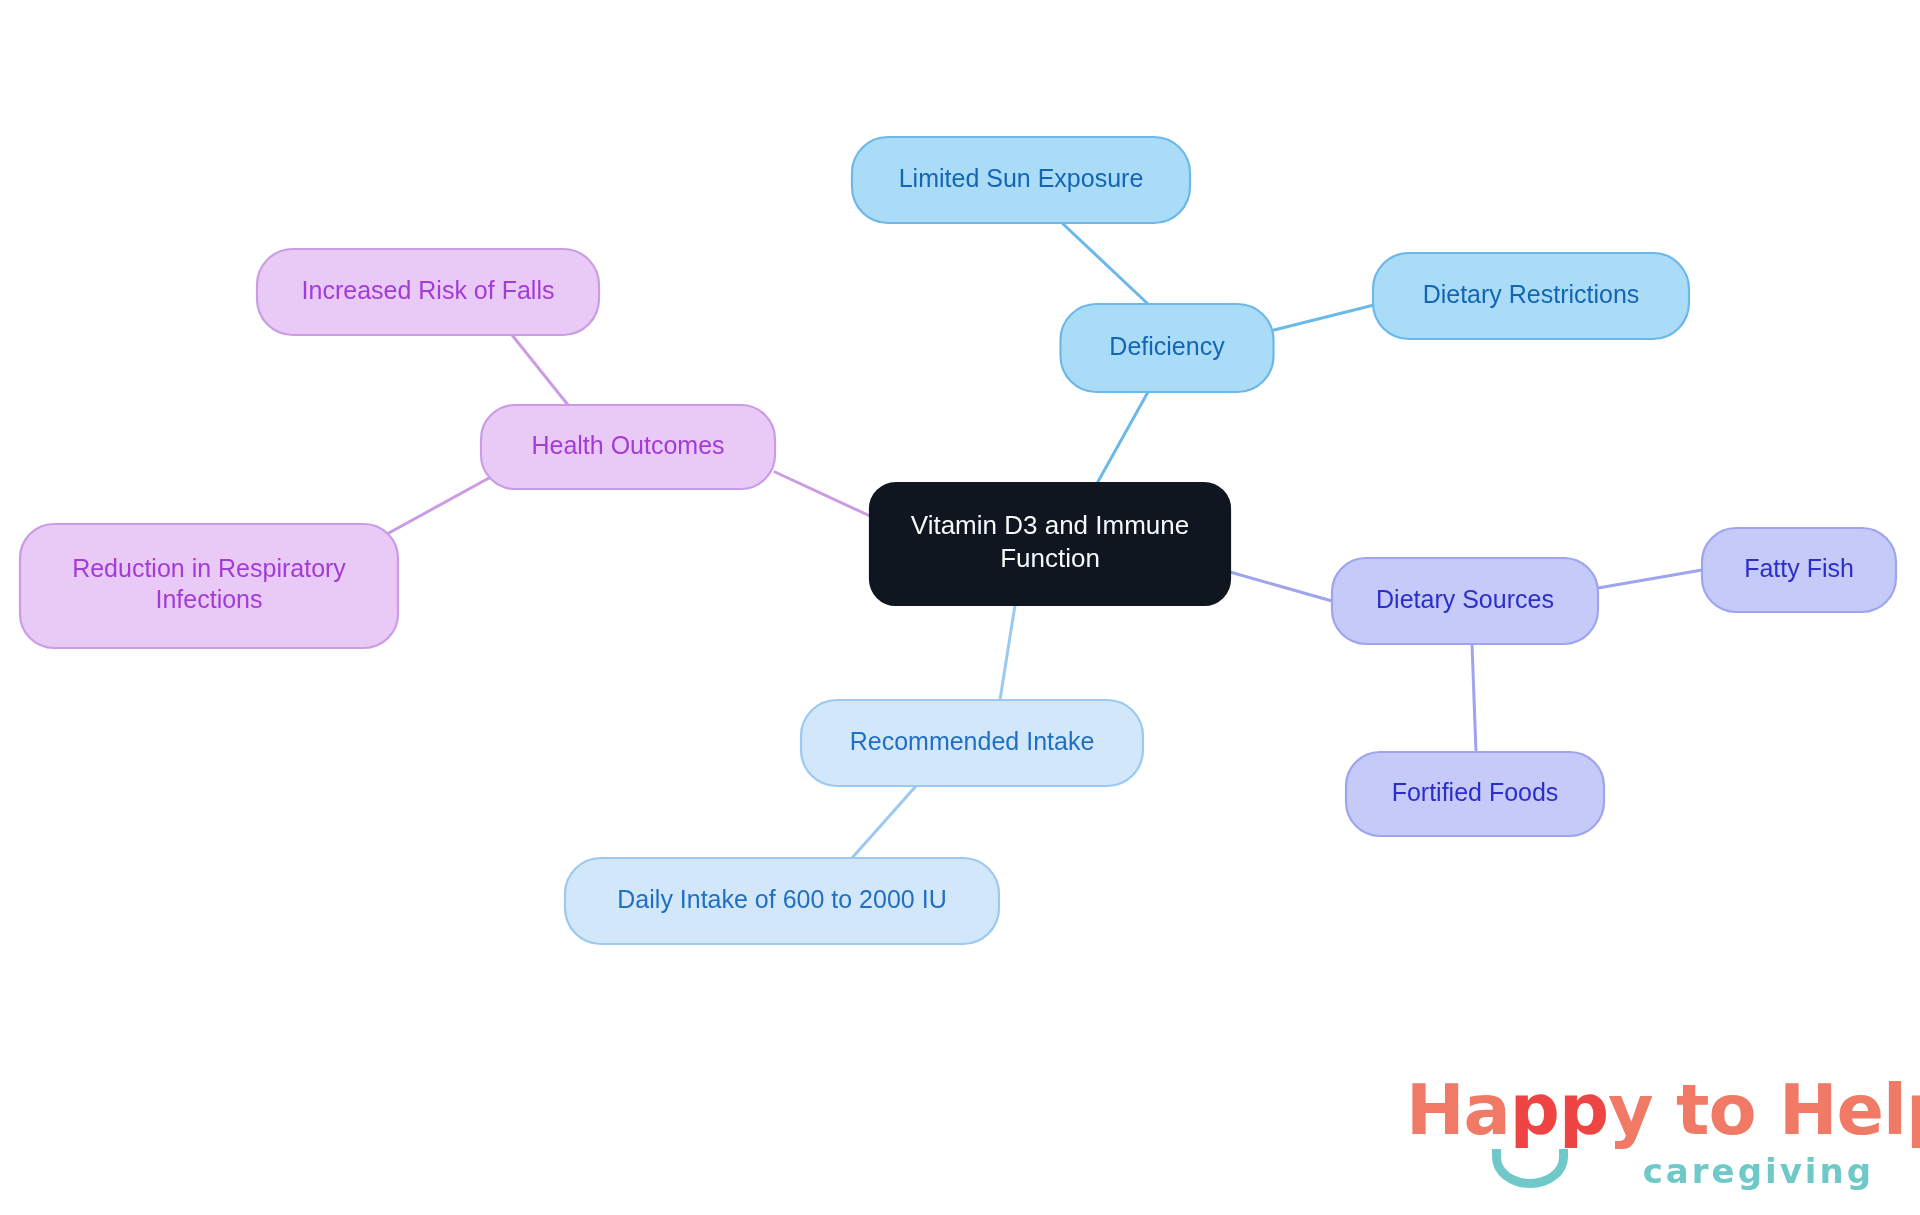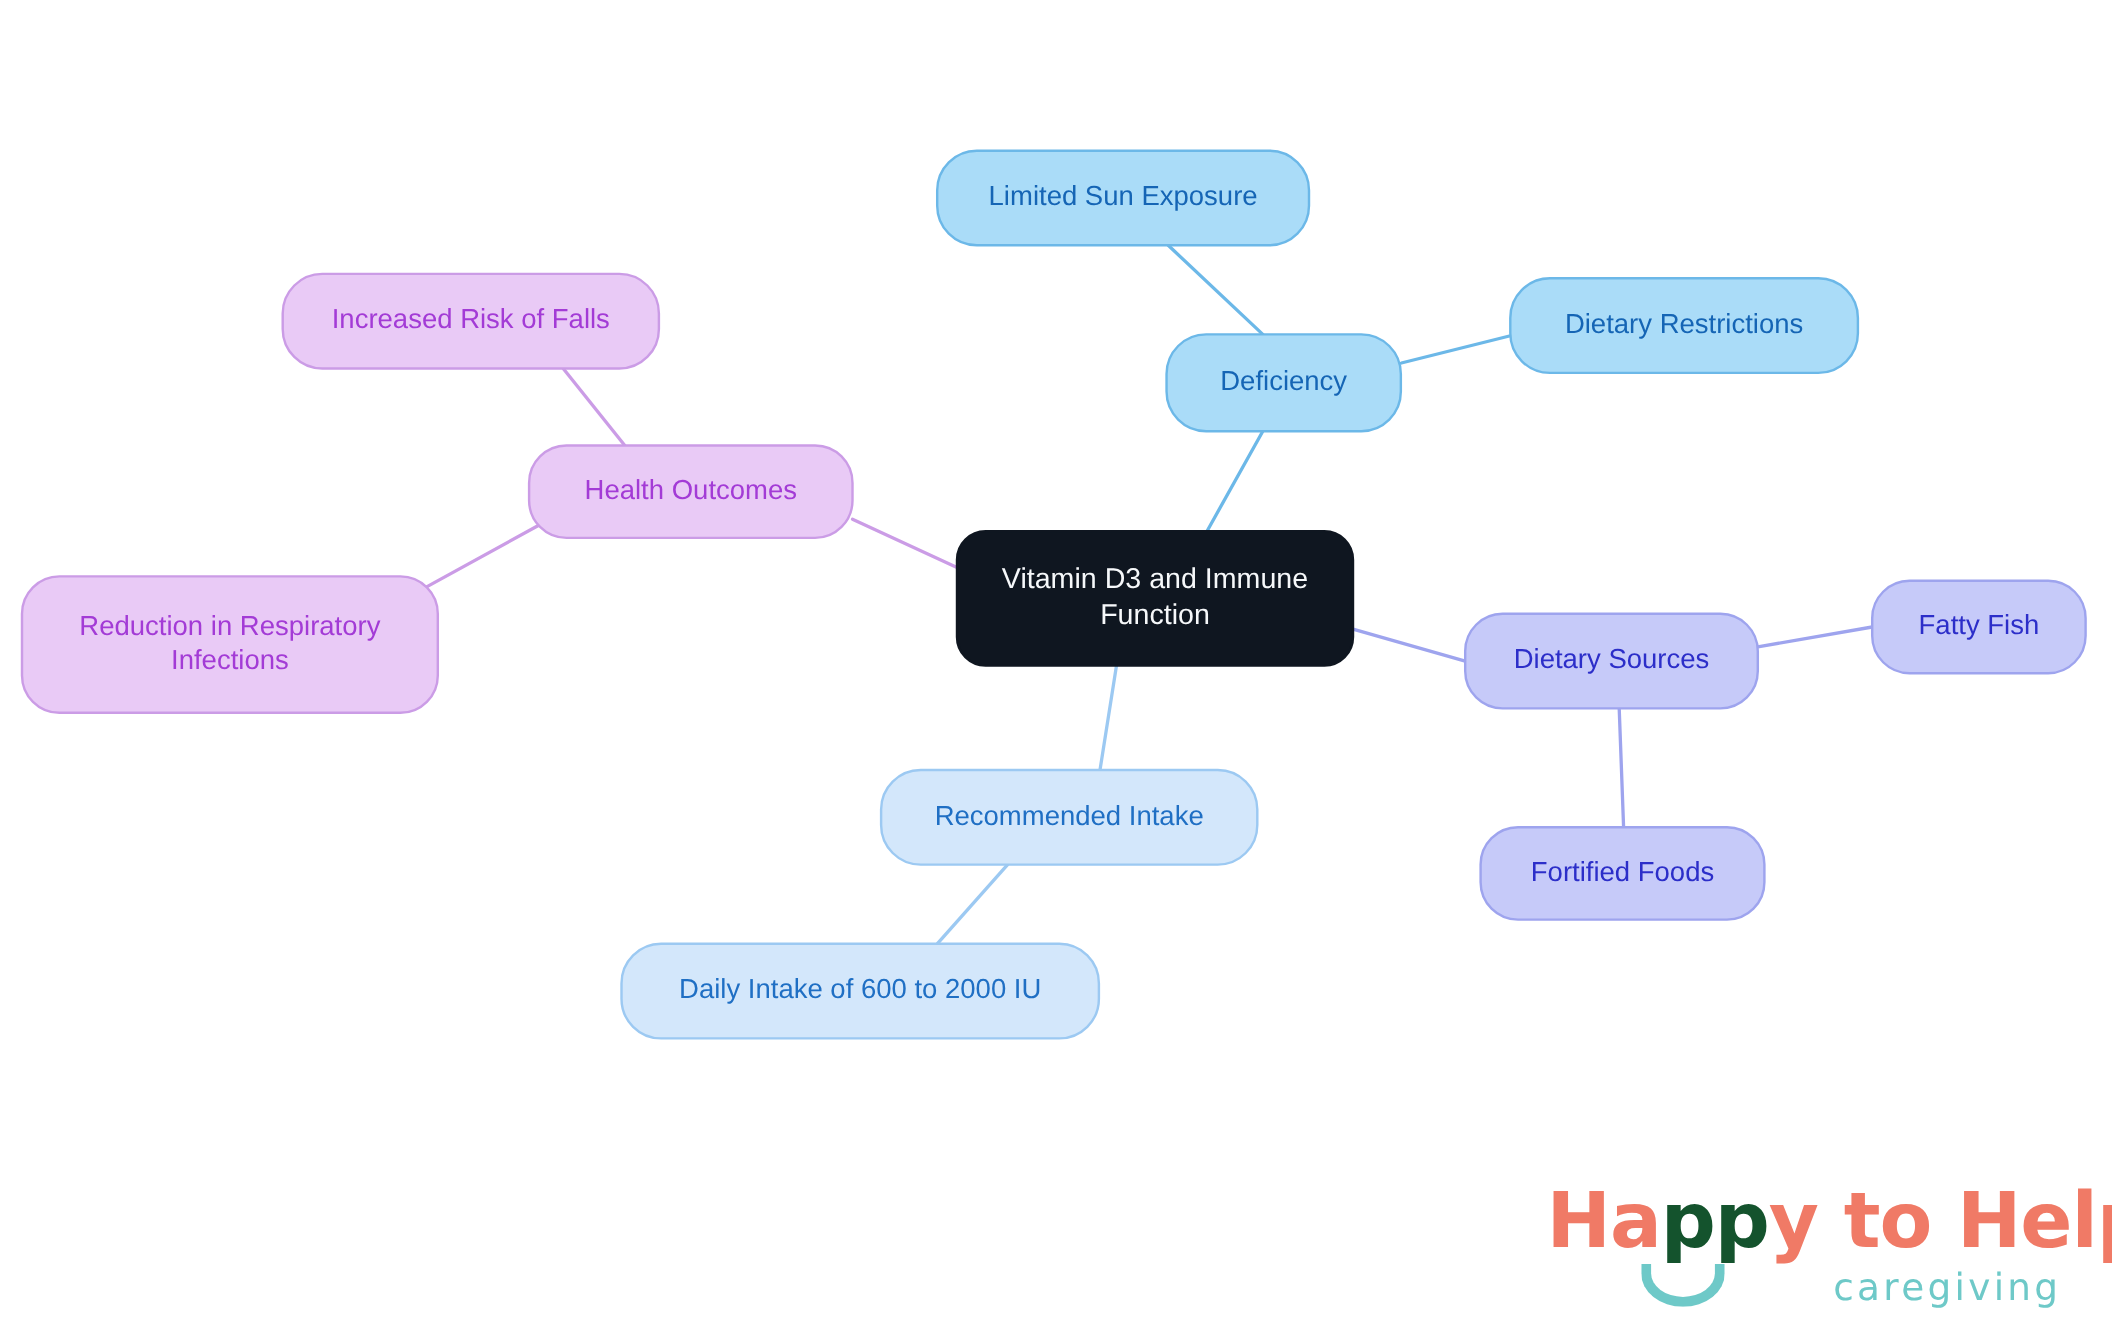--- a/index.html
+++ b/index.html
@@ -62,21 +62,21 @@
     top: 0;
     font-family: "DejaVu Sans", sans-serif;
     font-weight: bold;
     font-size: 70px;
     letter-spacing: -1px;
     line-height: 1;
     color: #f07a66;
     white-space: nowrap;
   }
   .logo-accent {
-    color: #14532d;
+    color: #ef4444;
   }
   .logo-smile {
     position: absolute;
     left: 86px;
     top: 74px;
     width: 58px;
     height: 30px;
     border: 9px solid #6ec9c8;
     border-top: none;
     border-bottom-left-radius: 40px 32px;
@@ -84,20 +84,21 @@
   }
   .logo-tagline {
     position: absolute;
     right: 2px;
     top: 76px;
     font-family: "DejaVu Sans", sans-serif;
     font-size: 34px;
     letter-spacing: 3px;
     color: #6ec9c8;
     white-space: nowrap;
+    font-weight: bold;
   }
 </style>
 </head>
 <body>
 
 <div id="mindmap-stage">
 
   <svg id="mindmap-svg" viewBox="0 0 1920 1215" xmlns="http://www.w3.org/2000/svg">
     <g id="edge-layer">
         <line class="edge" x1="1095" y1="487" x2="1148" y2="392" stroke="#6cb8e8" stroke-width="3"></line>

